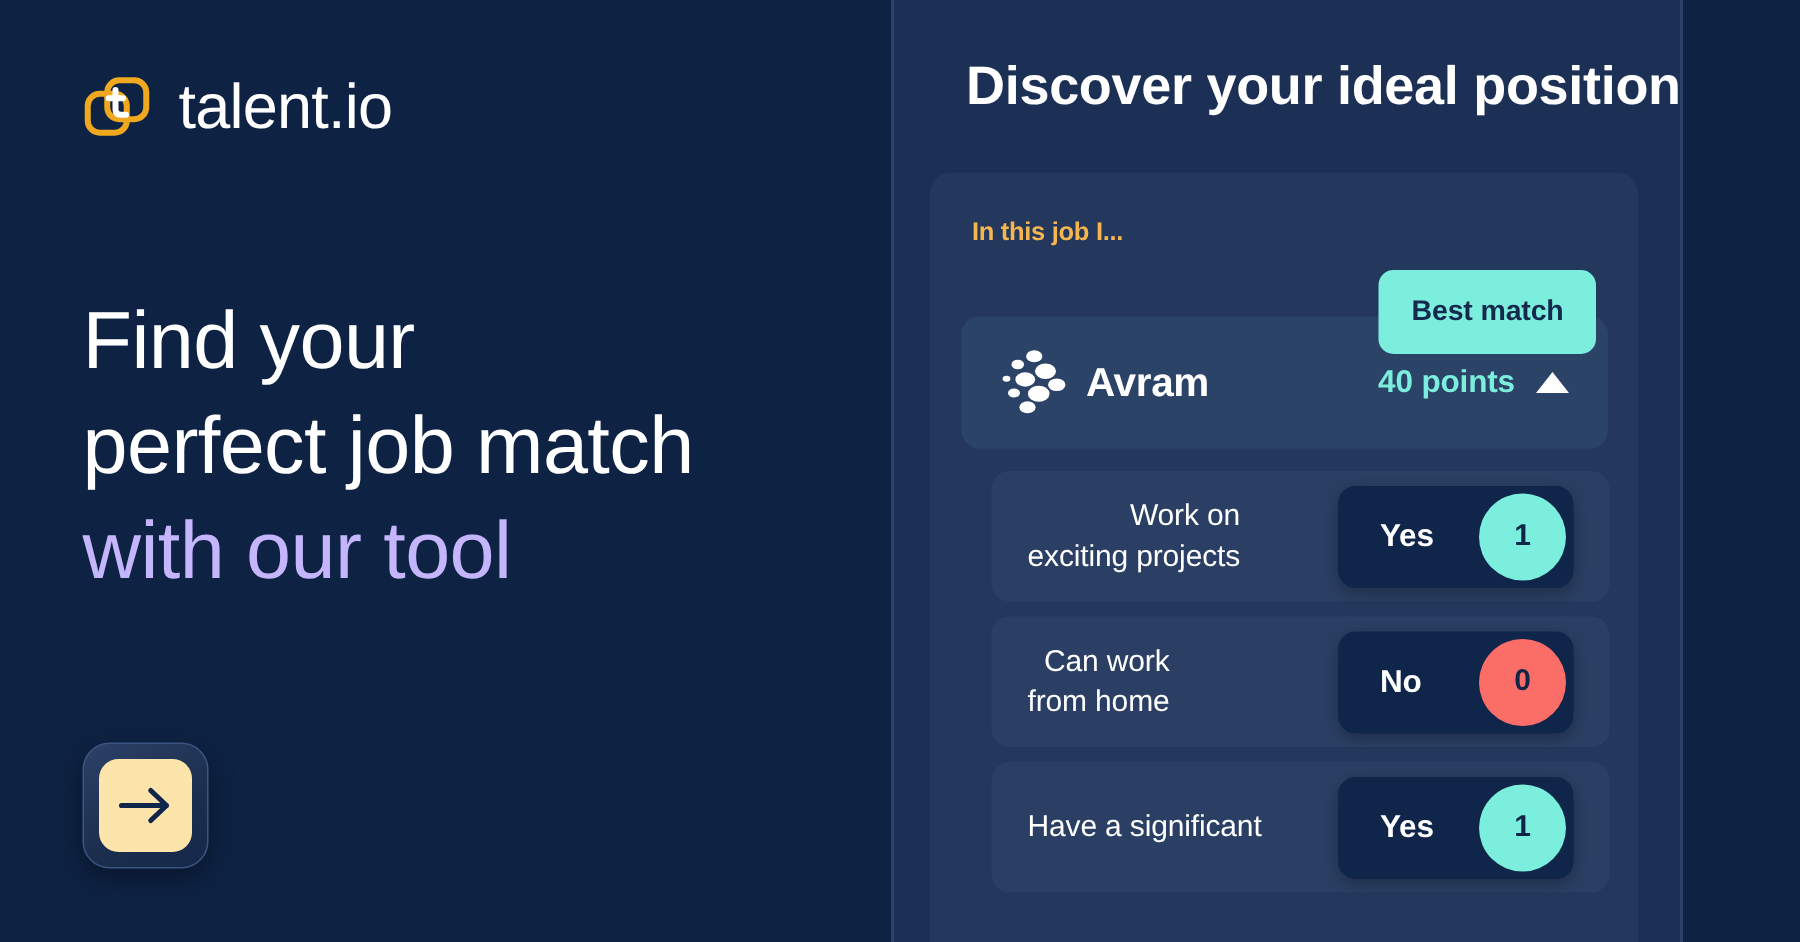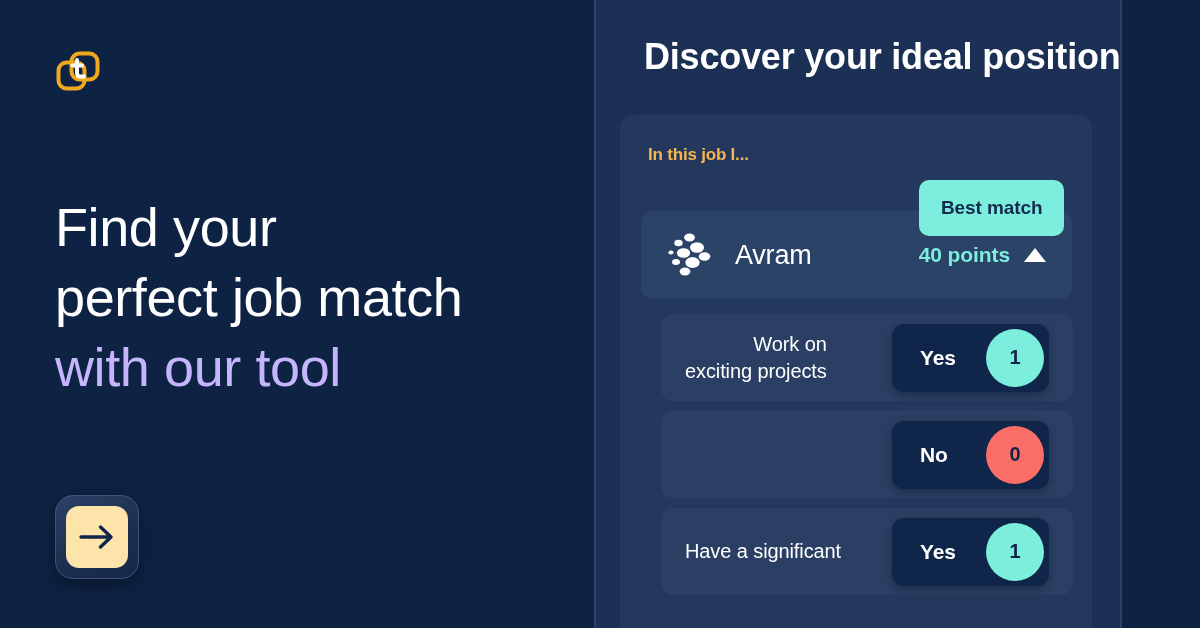--- a/index.html
+++ b/index.html
@@ -94,21 +94,21 @@
   }
 
   .profile-row {
     position:absolute; left:641px; top:211px;
     width:431px; height:88px; border-radius:12px;
     background:#2c4368; z-index:2;
     display:flex; align-items:center; padding:0 26px;
   }
   .avatar { width:46px; height:46px; position:relative; flex:none; }
   .profile-name {
-    margin-left:22px; font-size:27px; color:#ffffff; font-weight:400;
+    margin-left:11px; font-size:27px; color:#ffffff; font-weight:700;
     letter-spacing:-0.2px;
   }
   .profile-points {
     margin-left:auto; display:flex; align-items:center; gap:14px;
   }
   .points-text {
     font-size:21px; font-weight:700; color:#7ceedd; letter-spacing:-0.1px;
   }
   .caret-up {
     width:0; height:0; border-left:11px solid transparent;
@@ -159,20 +159,21 @@
 
   <div class="logo-row">
     <div class="logo-mark">
       <svg width="46" height="46" viewBox="0 0 46 46" xmlns="http://www.w3.org/2000/svg">
         <rect x="3.5" y="14.5" width="26" height="26" rx="8" ry="8" fill="none" stroke="#f0a91e" stroke-width="4"></rect>
         <rect x="16.5" y="5.5" width="26" height="26" rx="8" ry="8" fill="none" stroke="#f0a91e" stroke-width="4"></rect>
         <path d="M22 12 L22 25 Q22 28.5 25.6 28.5 L29 28.5" fill="none" stroke="#ffffff" stroke-width="4" stroke-linecap="round"></path>
         <path d="M17.5 17.5 L27 17.5" fill="none" stroke="#ffffff" stroke-width="4" stroke-linecap="round"></path>
       </svg>
     </div>
+    <div class="logo-word">talent.io</div>
   </div>
 
   <div class="headline">
     <span class="l1">Find your</span>
     <span class="l2">perfect job match</span>
     <span class="accent">with our tool</span>
   </div>
 
   <div class="cta-outer">
     <div class="cta-inner">
@@ -218,20 +219,24 @@
       <span class="l">Work on</span>
       <span class="l">exciting projects</span>
     </div>
     <div class="answer-pill">
       <span class="answer-label">Yes</span>
       <span class="answer-dot yes">1</span>
     </div>
   </div>
 
   <div class="q-row r2">
+    <div class="q-text">
+      <span class="l">Can work</span>
+      <span class="l">from home</span>
+    </div>
     <div class="answer-pill">
       <span class="answer-label">No</span>
       <span class="answer-dot no">0</span>
     </div>
   </div>
 
   <div class="q-row r3">
     <div class="q-text">
       <span class="l">Have a significant</span>
     </div>

